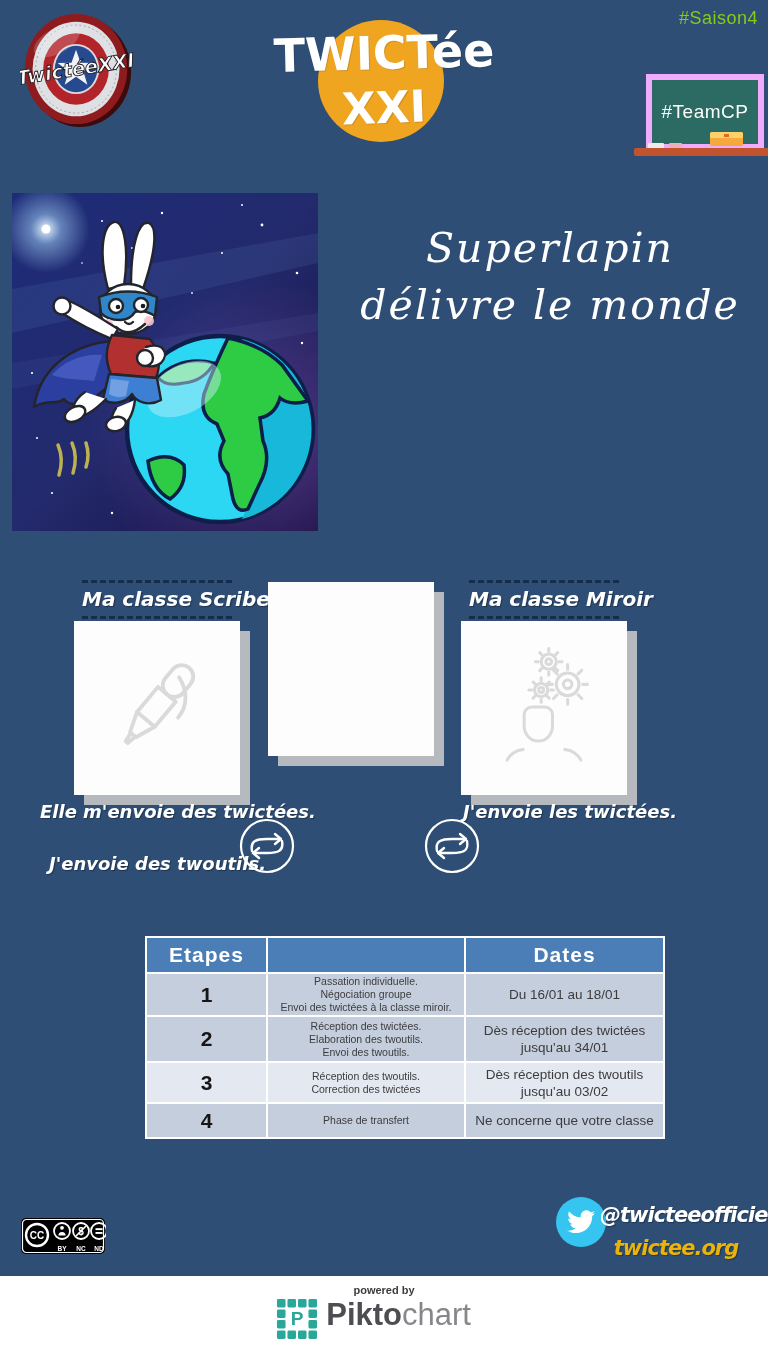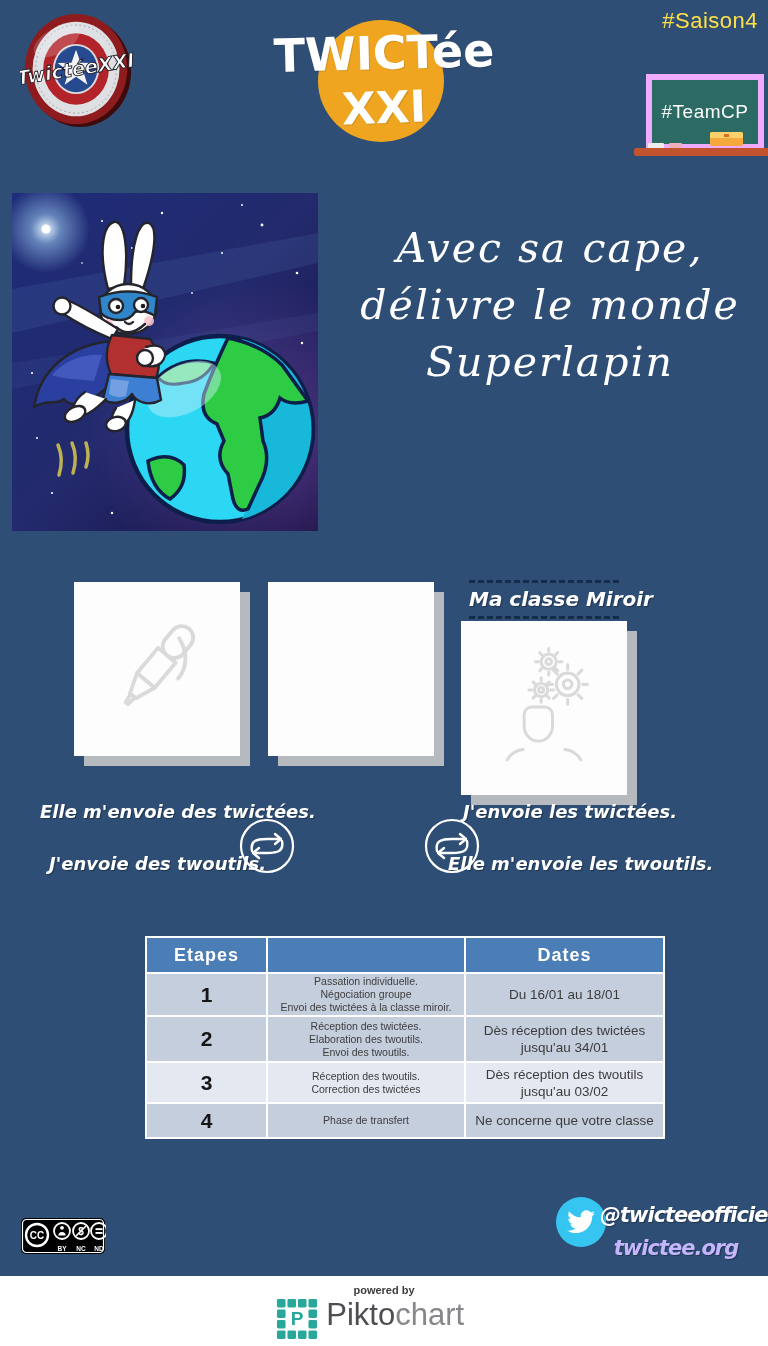--- a/index.html
+++ b/index.html
@@ -1,21 +1,21 @@
 <!DOCTYPE html>
 <html><head>
 <meta charset="utf-8">
 <style>
   html,body{margin:0;padding:0;background:#20375a;}
   .page{position:relative;width:768px;height:1346px;background:#2e4e75;overflow:hidden;
         font-family:"Liberation Sans",sans-serif;margin:0 auto;}
   .abs{position:absolute;}
 
   
-  .saison{right:10px;top:8px;font-size:22px;font-weight:400;color:#fde047;letter-spacing:.5px;}
+  .saison{right:10px;top:8px;font-size:18px;font-weight:400;color:#84cc16;letter-spacing:.5px;}
   .sun{left:318px;top:20px;width:126px;height:122px;border-radius:50%;background:#efa51f;}
   .title-top{left:250px;top:30px;width:268px;text-align:center;color:#fff;font-weight:bold;
              font-family:"DejaVu Sans",sans-serif;font-size:46px;line-height:1;transform:rotate(-1.5deg);
              text-shadow:1px 1px 0 rgba(0,0,0,.12);}
   .title-xxi{left:250px;top:86px;width:268px;text-align:center;color:#fff;font-weight:bold;
              font-family:"DejaVu Sans",sans-serif;font-size:44px;line-height:1;transform:rotate(-2deg);
              text-shadow:1px 1px 0 rgba(0,0,0,.12);}
   .shield{left:20px;top:7px;width:114px;height:124px;}
 
   
@@ -47,43 +47,43 @@
          text-shadow:1px 1px 1px rgba(0,0,0,.35);text-align:center;white-space:nowrap;}
   .cap-lt{left:40px;top:801px;width:235px;}
   .cap-lb{left:40px;top:853px;width:235px;}
   .cap-rt{left:455px;top:801px;width:230px;}
   .cap-rb{left:448px;top:853px;width:240px;}
   .xch1{left:237px;top:816px;} .xch2{left:422px;top:816px;}
 
   
   .steps-table{left:145px;top:936px;width:504px;border-collapse:collapse;table-layout:fixed;}
   .steps-table td,.steps-table th{border:2px solid #fff;vertical-align:middle;text-align:center;padding:0 4px;}
-  .steps-table th{background:#4b7db6;color:#fff;font-size:18px;font-weight:bold;letter-spacing:1px;height:34px;}
+  .steps-table th{background:#4b7db6;color:#fff;font-size:21px;font-weight:bold;letter-spacing:1px;height:34px;}
   .c-step{width:111px;} .c-task{width:188px;} .c-date{width:189px;}
   .row-a{background:#c5cedd;} .row-b{background:#e4e8f1;}
   .step-num{font-size:21px;font-weight:bold;color:#161616;font-family:"Liberation Sans",sans-serif;}
   .tasks{font-size:10.5px;line-height:13px;color:#3c3c3c;white-space:pre-line;}
   .dates{font-size:13.5px;line-height:17px;color:#3c3c3c;white-space:pre-line;}
   .h1{height:43px;} .h2{height:37px;} .h3{height:46px;} .h4{height:41px;} .h5{height:35px;}
 
   
   .cc{left:20px;top:1217px;width:86px;height:38px;}
   .tw-circle{left:556px;top:1197px;width:50px;height:50px;border-radius:50%;background:#35c5f0;
              display:flex;align-items:center;justify-content:center;}
   .handle{left:600px;top:1203px;width:152px;text-align:center;color:#fff;font-weight:bold;
           font-family:"DejaVu Sans",sans-serif;font-size:21px;font-style:italic;letter-spacing:-1px;
           text-shadow:1px 1px 1px rgba(0,0,0,.3);white-space:nowrap;}
-  .site{left:600px;top:1236px;width:152px;text-align:center;color:#c4b5fd;font-weight:bold;
+  .site{left:600px;top:1236px;width:152px;text-align:center;color:#eab308;font-weight:bold;
         font-family:"DejaVu Sans",sans-serif;font-size:21px;font-style:italic;letter-spacing:-1px;
         text-shadow:1px 1px 1px rgba(0,0,0,.3);white-space:nowrap;}
   .white-band{left:0;top:1276px;width:768px;height:78px;background:#fff;}
   .powered{position:absolute;left:0;top:8px;width:100%;text-align:center;font-size:11px;font-weight:bold;color:#3c3c3c;}
   .brandrow{position:absolute;left:0;top:22px;width:100%;display:flex;justify-content:center;align-items:flex-start;gap:8px;}
   .wordmark{font-size:31px;line-height:34px;color:#55565a;font-family:"Liberation Sans",sans-serif;}
-  .wm-bold{font-weight:normal;color:#4d4e52;} .wm-light{font-weight:normal;color:#85878a;}
+  .wm-bold{font-weight:bold;color:#4d4e52;} .wm-light{font-weight:normal;color:#85878a;}
   .tagline{font-size:13px;color:#939598;letter-spacing:.5px;margin-top:12px;}
 </style>
 </head>
 <body>
 
 <div class="page">
 
   <div class="abs saison">#Saison4</div>
 
   <svg class="abs shield" viewBox="0 0 118 126">
@@ -192,26 +192,28 @@
       <ellipse cx="104" cy="231" rx="10" ry="7" fill="#fff" transform="rotate(-12 104 231)"></ellipse>
     </g>
     <g stroke="#cfc052" stroke-width="3.5" fill="none" opacity=".9" stroke-linecap="round">
       <path d="M46 252 Q52 266 47 282"></path>
         <path d="M60 250 Q66 264 61 280"></path>
         <path d="M74 250 Q78 262 74 274"></path>
     </g>
   </svg>
 
   <div class="abs quote">
-    <div>Avec sa cape,</div>
+    <div>Superlapin</div>
     <div>délivre le monde</div>
-    <div>Superlapin</div>
   </div>
 
   <div class="col col1">
+    <div class="title-wrap">
+      <div class="card-title">Ma classe Scribe</div>
+    </div>
     <div class="card">
       <svg width="96" height="118" viewBox="0 0 100 120">
         <g stroke="#dadada" stroke-width="4" fill="none" stroke-linejoin="round" stroke-linecap="round">
           <g transform="rotate(40 50 58)">
             <rect x="38" y="6" width="24" height="36" rx="12"></rect>
             <rect x="38" y="42" width="24" height="34"></rect>
             <path d="M38 76 L46 97 L54 97 L62 76"></path>
             <path d="M47 97 L48.5 107 L51.5 107 L53 97"></path>
           </g>
           <path d="M73 28 C82 42 82 58 72 70"></path>
@@ -245,21 +247,20 @@
           <path d="M34 72 a8 8 0 0 1 8 -8 h14 a8 8 0 0 1 8 8 v12 a15 16 0 0 1 -30 0 Z"></path>
           <path d="M16 120 a22 22 0 0 1 17 -11 M94 120 a22 22 0 0 0 -17 -11"></path>
         </g>
       </svg>
     </div>
   </div>
 
   <div class="abs brush cap-lt">Elle m'envoie des twictées.</div>
   <div class="abs brush cap-lb">J'envoie des twoutils.</div>
   <div class="abs brush cap-rt">J'envoie les twictées.</div>
-  <div class="abs brush cap-rb">Elle m'envoie les twoutils.</div>
 
   <svg class="abs xch1" width="60" height="60" viewBox="0 0 60 60">
     <circle cx="30" cy="30" r="26" fill="none" stroke="#fff" stroke-width="2.2"></circle>
     <g stroke="#fff" stroke-width="2.4" fill="none" stroke-linecap="round" stroke-linejoin="round">
       <path d="M15 35 C13 25 19 23 30 23 L43 23"></path>
         <path d="M38 18 L44 23 L38 28"></path>
       <path d="M45 25 C47 35 41 37 30 37 L17 37"></path>
         <path d="M22 32 L16 37 L22 42"></path>
     </g>
   </svg>

